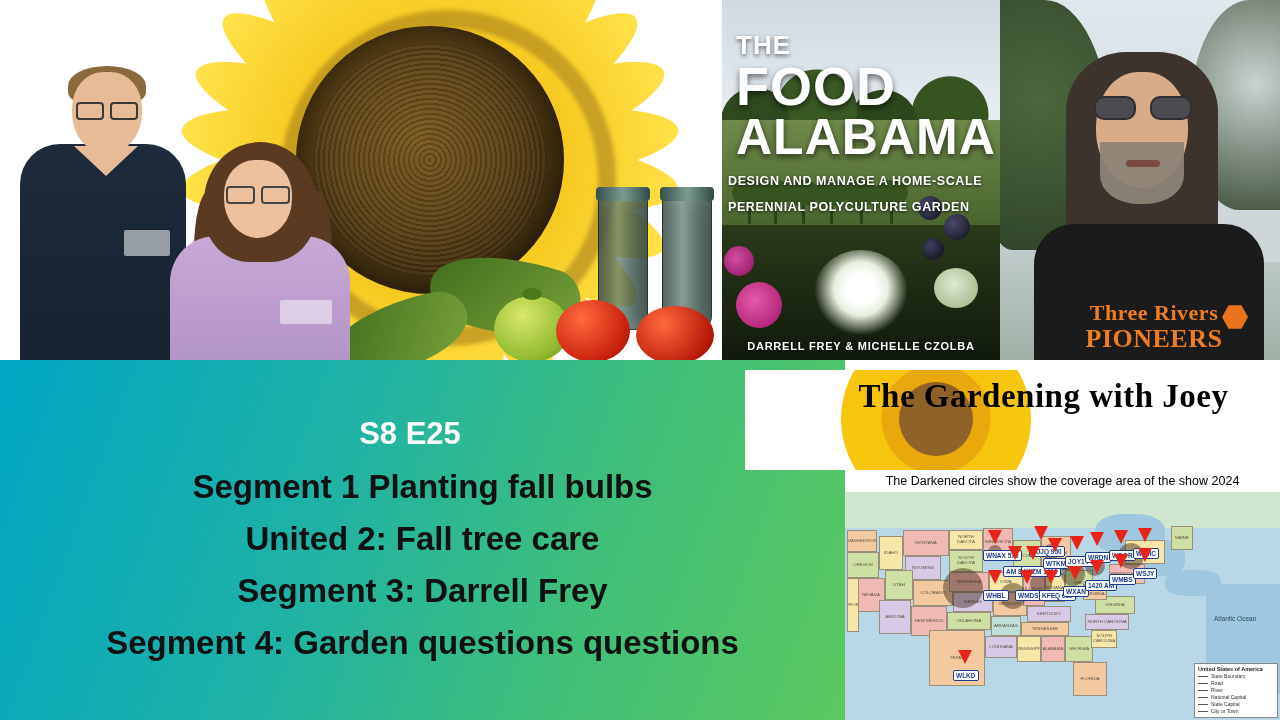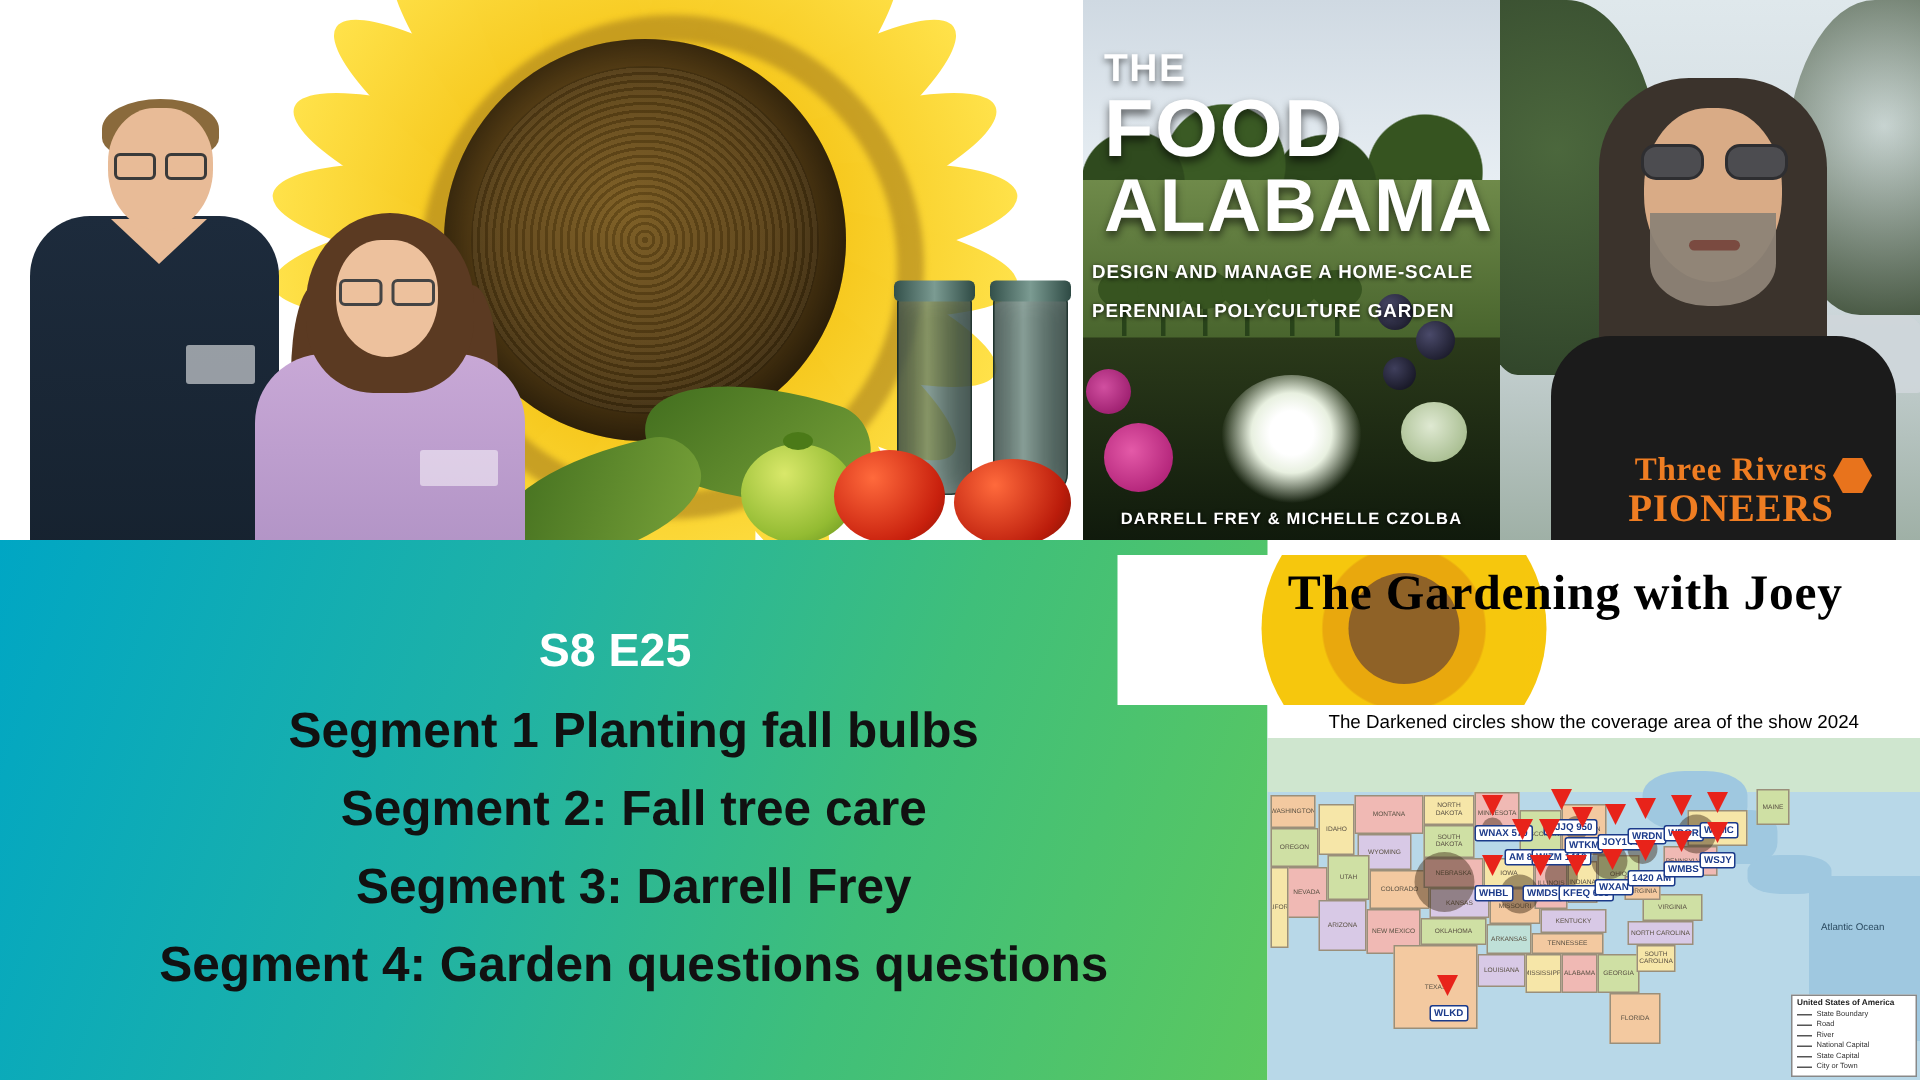--- a/index.html
+++ b/index.html
@@ -290,21 +290,21 @@
     <div class="gp-mouth"></div>
     <div class="gp-glass"></div>
     <div class="gp-tr1">Three Rivers</div>
     <div class="gp-tr2">PIONEERS</div>
     <div class="gp-hex"></div>
   </div>
 
   <div class="panel">
     <div class="od-ep">S8 E25</div>
     <div class="seg s1">Segment 1 Planting fall bulbs</div>
-    <div class="seg s2">Segment 2: Fall tree care</div>
+    <div class="seg s2">United 2: Fall tree care</div>
     <div class="seg s3">Segment 3: Darrell Frey</div>
     <div class="seg s4">Segment 4: Garden questions questions</div>
   </div>
 
   <div class="title-card">
     <div class="tc-sun"></div>
     <div class="tc-l1">The Gardening with Joey</div>
   </div>
 
   <div class="map-wrap">

